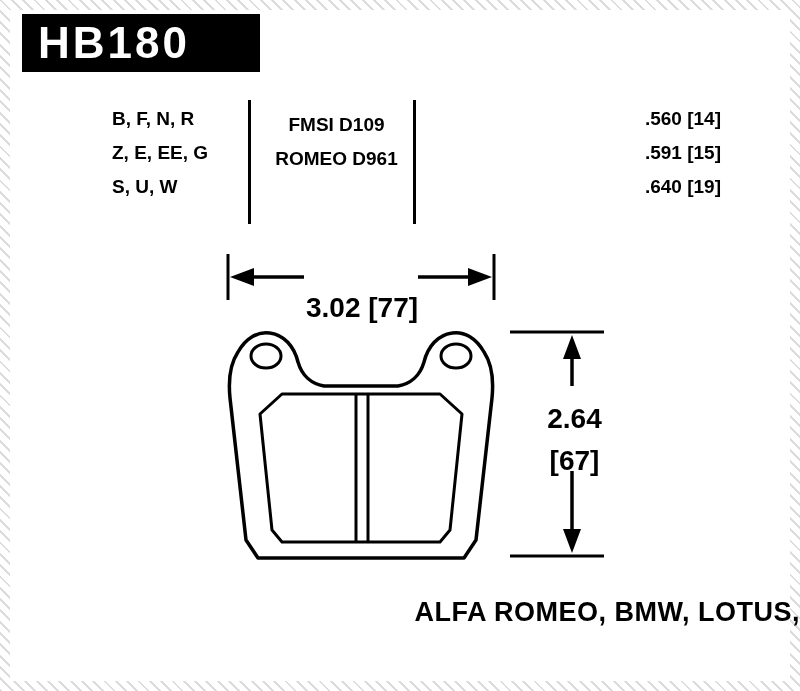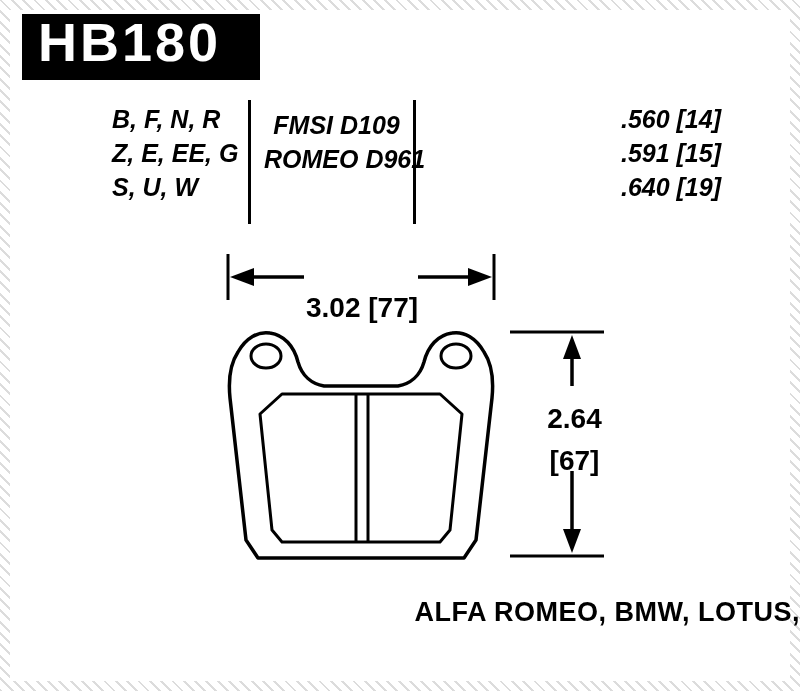--- a/index.html
+++ b/index.html
@@ -13,27 +13,27 @@
     background:repeating-linear-gradient(45deg,#dcdcdc 0 2px,#ffffff 2px 8px);
     overflow:hidden;
   }
   .canvas {
     position:absolute; left:10px; top:10px; right:10px; bottom:10px;
     background:#ffffff;
   }
   .abs { position:absolute; color:#000; font-weight:bold; }
 
   .part-box {
-    left:22px; top:14px; width:238px; height:66px;
+    left:22px; top:14px; width:238px; height:58px;
     background:#000; color:#fff;
-    font-size:54px; line-height:57px; letter-spacing:3px;
+    font-size:44px; line-height:57px; letter-spacing:3px;
     padding-left:16px; overflow:hidden;
   }
 
-  .spec-col { font-size:25px; line-height:34px; white-space:nowrap;font-style:italic; }
+  .spec-col { font-size:19px; line-height:34px; white-space:nowrap; }
   .col-shapes { left:112px; top:102px; width:130px; text-align:left; }
   .col-fmsi   { left:264px; top:108px; width:145px; text-align:center; }
   .col-thick  { left:521px; top:102px; width:200px; text-align:right; }
   .vdivider { background:#000; width:3px; top:100px; height:124px; }
   .vdivider.d1 { left:248px; }
   .vdivider.d2 { left:413px; }
 
   .dim-label { font-size:28px; white-space:nowrap; }
   .width-dim-label { left:286px; top:260px; width:152px; text-align:center;margin-top:32px; }
   .height-dim-label { left:532px; top:386px; width:85px; text-align:center; line-height:42px;margin-top:12px; }

